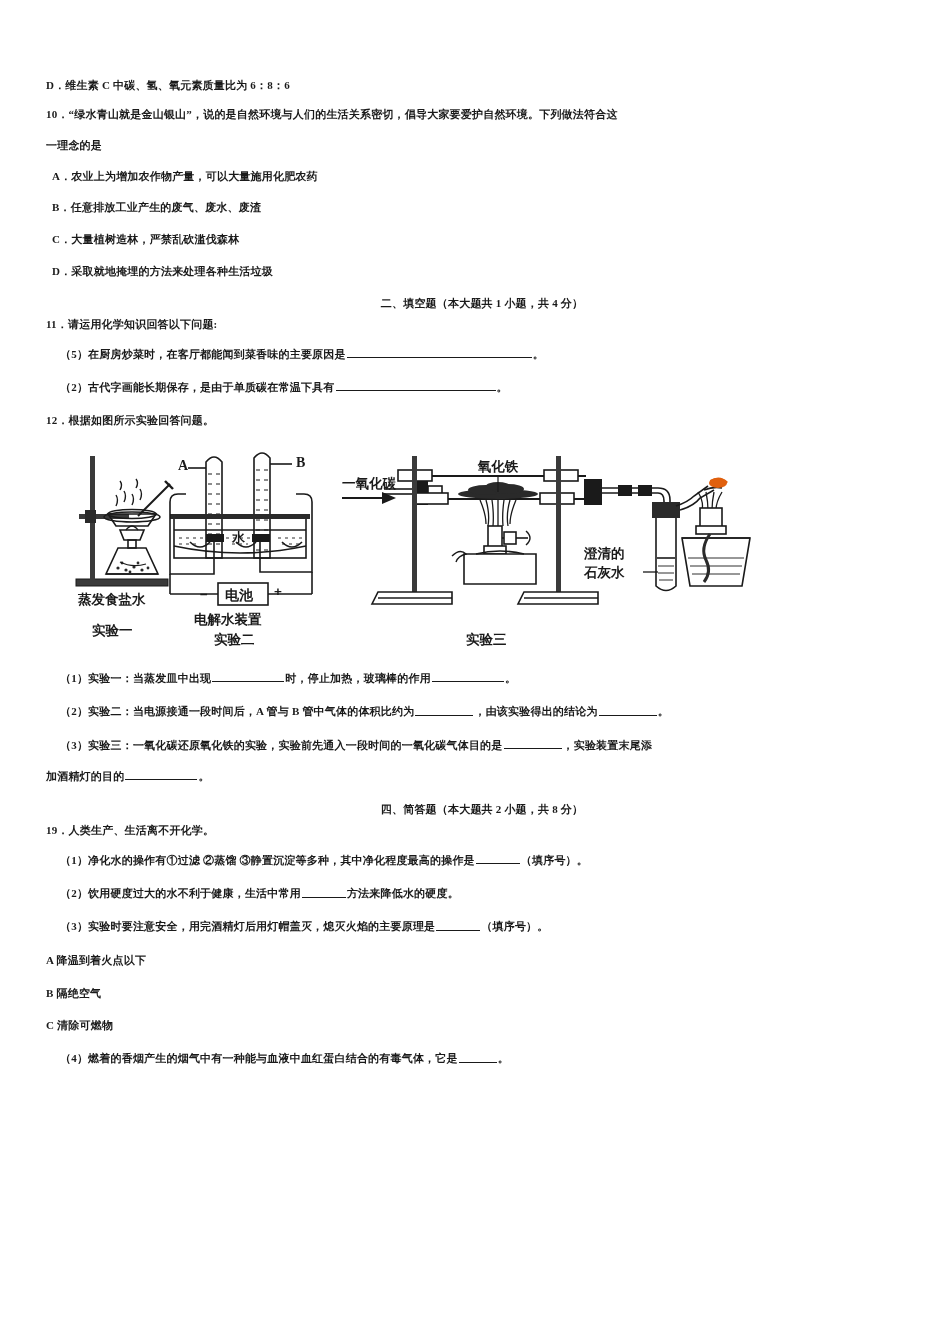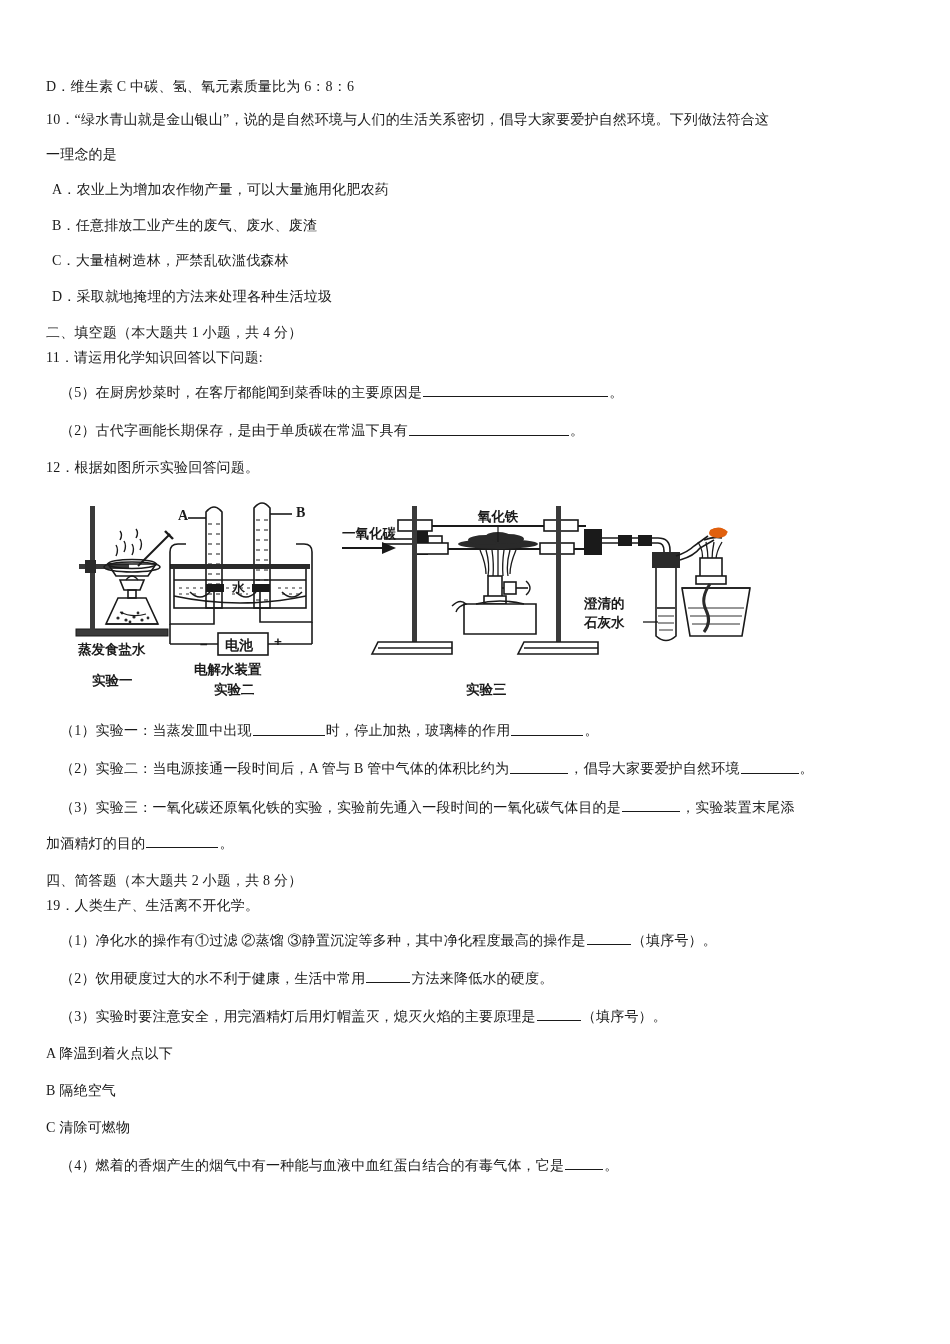--- a/index.html
+++ b/index.html
@@ -24,41 +24,42 @@
   }
   .content {
     position: absolute;
     left: 46px;
     top: 78px;
     width: 872px;
   }
 
   
   .line {
-    font-size: 14px;
-    font-weight: normal;
+    font-size: 11px;
+    font-weight: bold;
     line-height: 1.35;
     letter-spacing: 0.2px;
     margin: 0 0 14px 0;
     white-space: normal;
   }
   .line.tight { margin-bottom: 16px; }
   .line.opt {
     margin: 16px 0 17px 0;
     padding-left: 6px;
   }
   .line.q {
     margin: 0 0 15px 0;
   }
   .line.sub {
     padding-left: 14px;
     margin: 0 0 18px 0;
   }
   .line.hdr {
     margin: 0 0 6px 0;
+    text-align: center;
   }
   .line.cont {
     margin: 0 0 16px 0;
   }
   .line.ansopt {
     margin: 0 0 18px 0;
   }
   .blank {
     display: inline-block;
     border-bottom: 1.3px solid #1a1a1a;
@@ -345,21 +346,21 @@
         <line x1="597" y1="126" x2="612" y2="126" stroke="#1a1a1a" stroke-width="1.3"></line>
         <text x="420" y="198" font-family="Liberation Sans, sans-serif" font-size="13.5" font-weight="bold" fill="#1a1a1a" stroke="none">实验三</text>
       </g>
     </svg>
   </div>
 
   <p class="line sub">
     <span>（1）实验一：当蒸发皿中出现</span><span class="blank b-md"></span><span>时，停止加热，玻璃棒的作用</span><span class="blank b-md"></span><span>。</span>
   </p>
   <p class="line sub">
-    <span>（2）实验二：当电源接通一段时间后，A 管与 B 管中气体的体积比约为</span><span class="blank b-sm"></span><span>，倡导大家要爱护自然环境</span><span class="blank b-sm"></span><span>。</span>
+    <span>（2）实验二：当电源接通一段时间后，A 管与 B 管中气体的体积比约为</span><span class="blank b-sm"></span><span>，由该实验得出的结论为</span><span class="blank b-sm"></span><span>。</span>
   </p>
   <p class="line cont" style="padding-left:14px;">
     <span>（3）实验三：一氧化碳还原氧化铁的实验，实验前先通入一段时间的一氧化碳气体目的是</span><span class="blank b-sm"></span><span>，实验装置末尾添</span>
   </p>
   <p class="line sub" style="padding-left:0;">
     <span>加酒精灯的目的</span><span class="blank b-md"></span><span>。</span>
   </p>
 
   <p class="line hdr">四、简答题（本大题共 2 小题，共 8 分）</p>
   <p class="line q">19．人类生产、生活离不开化学。</p>

